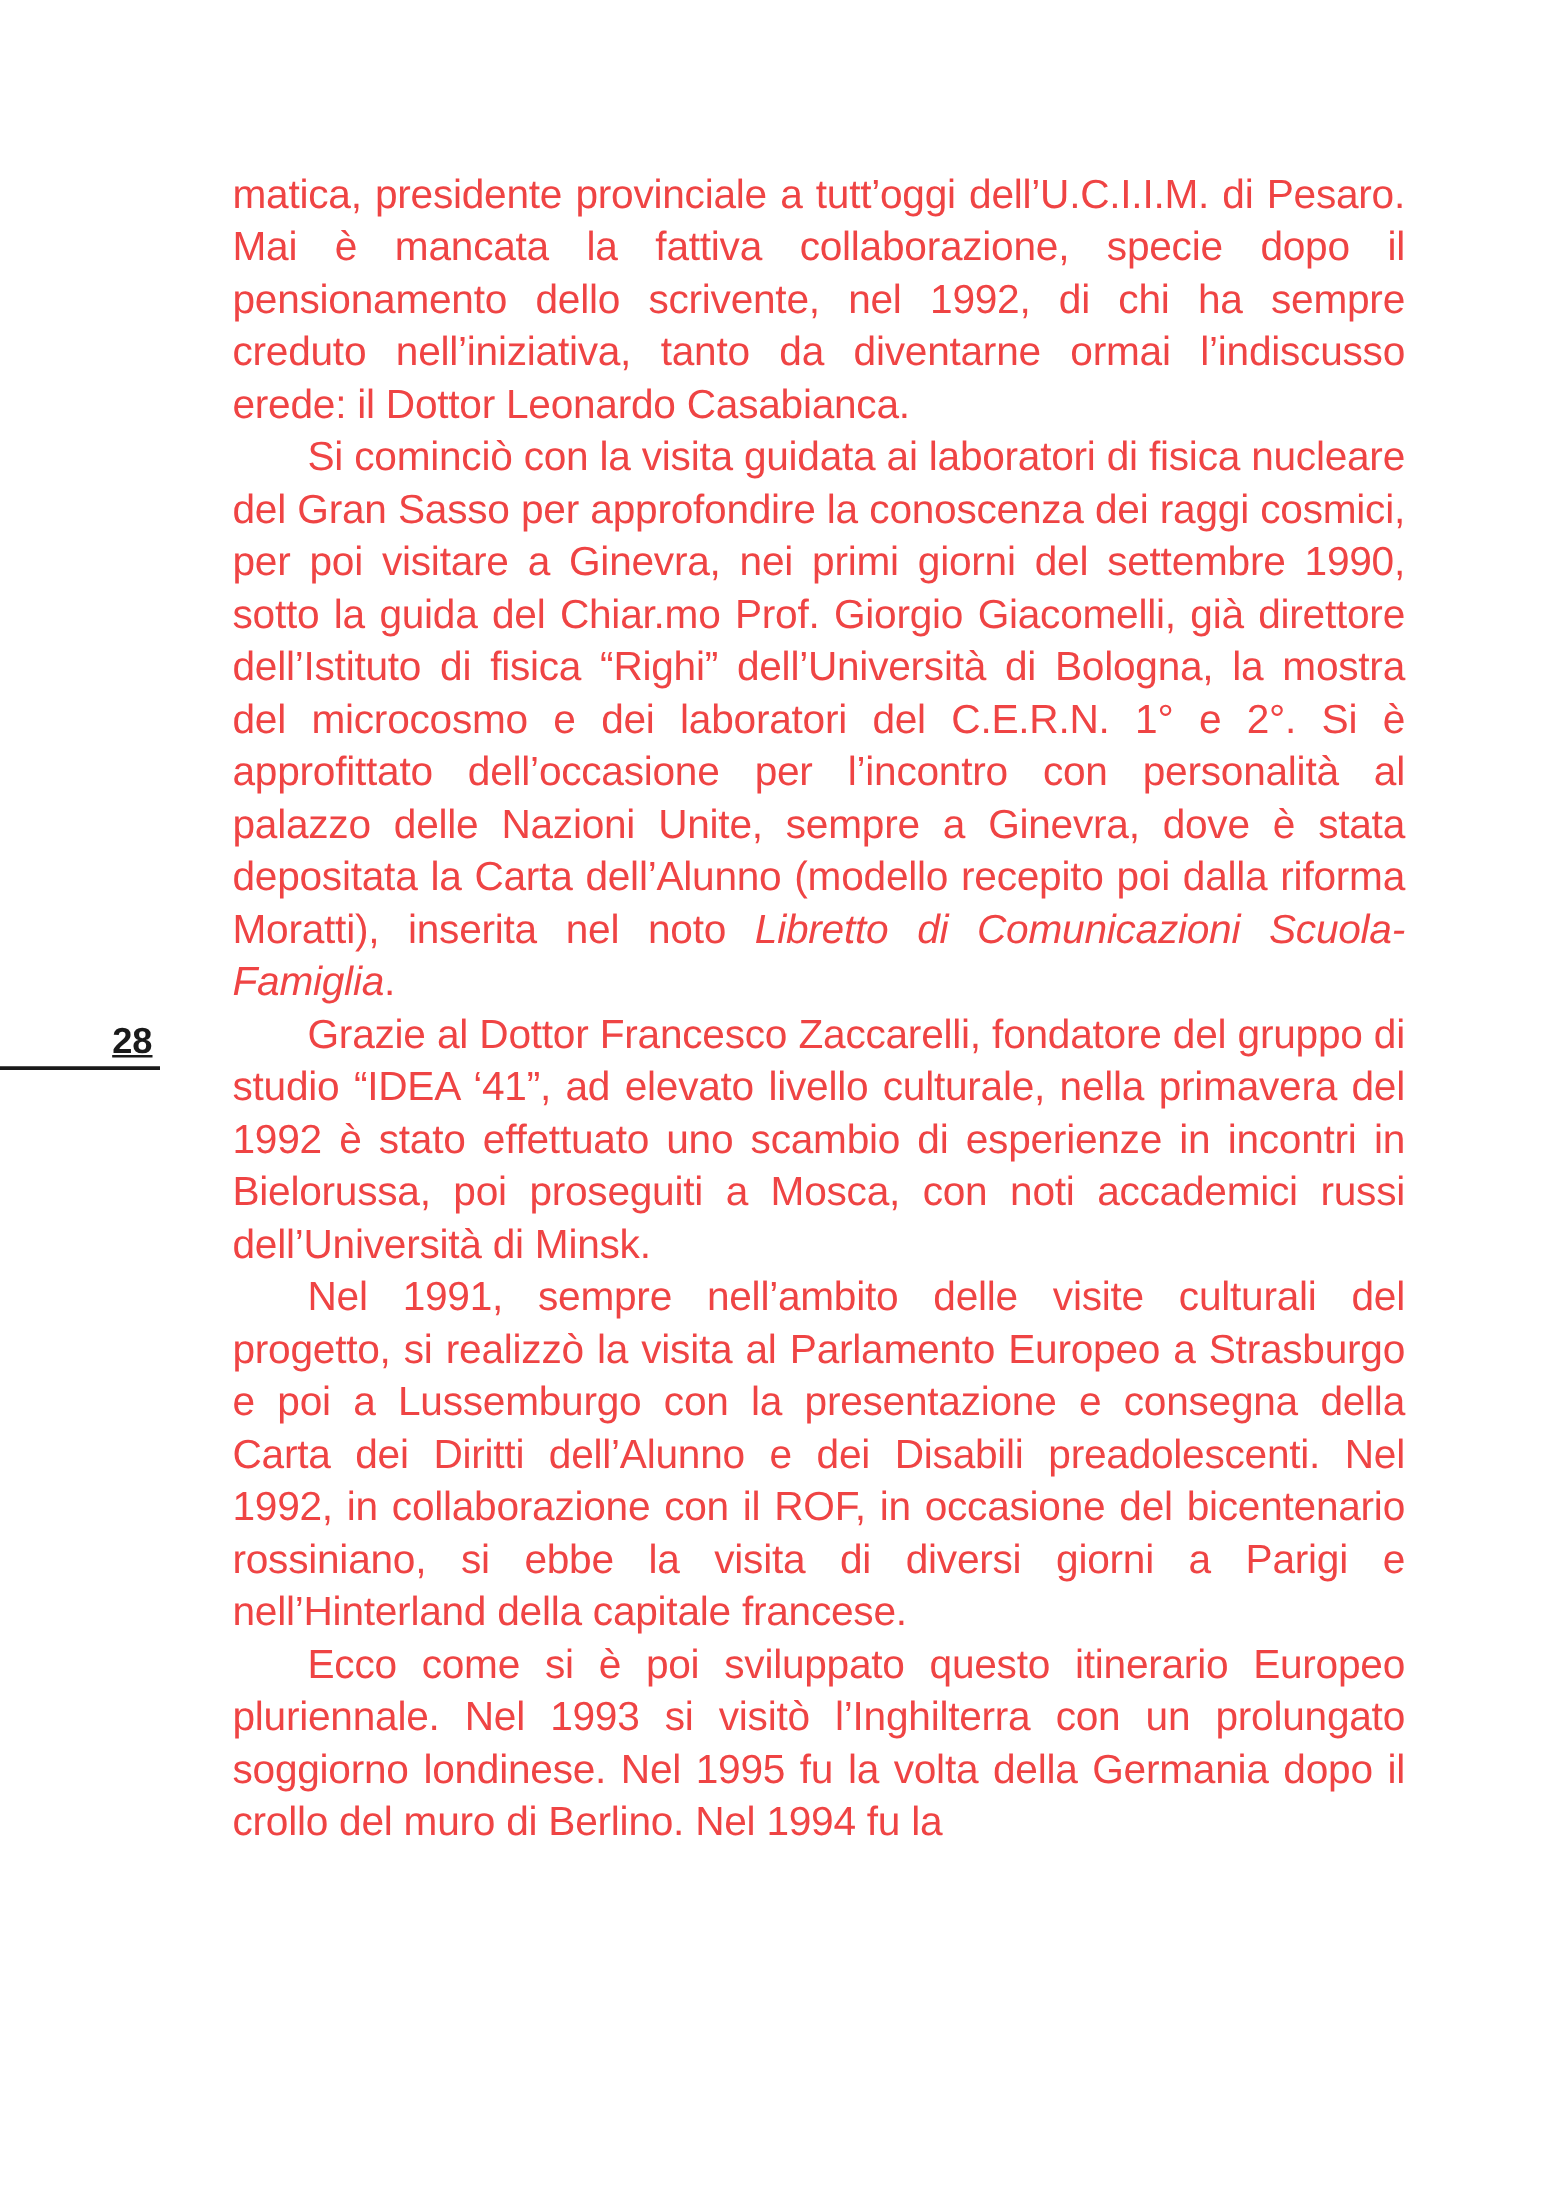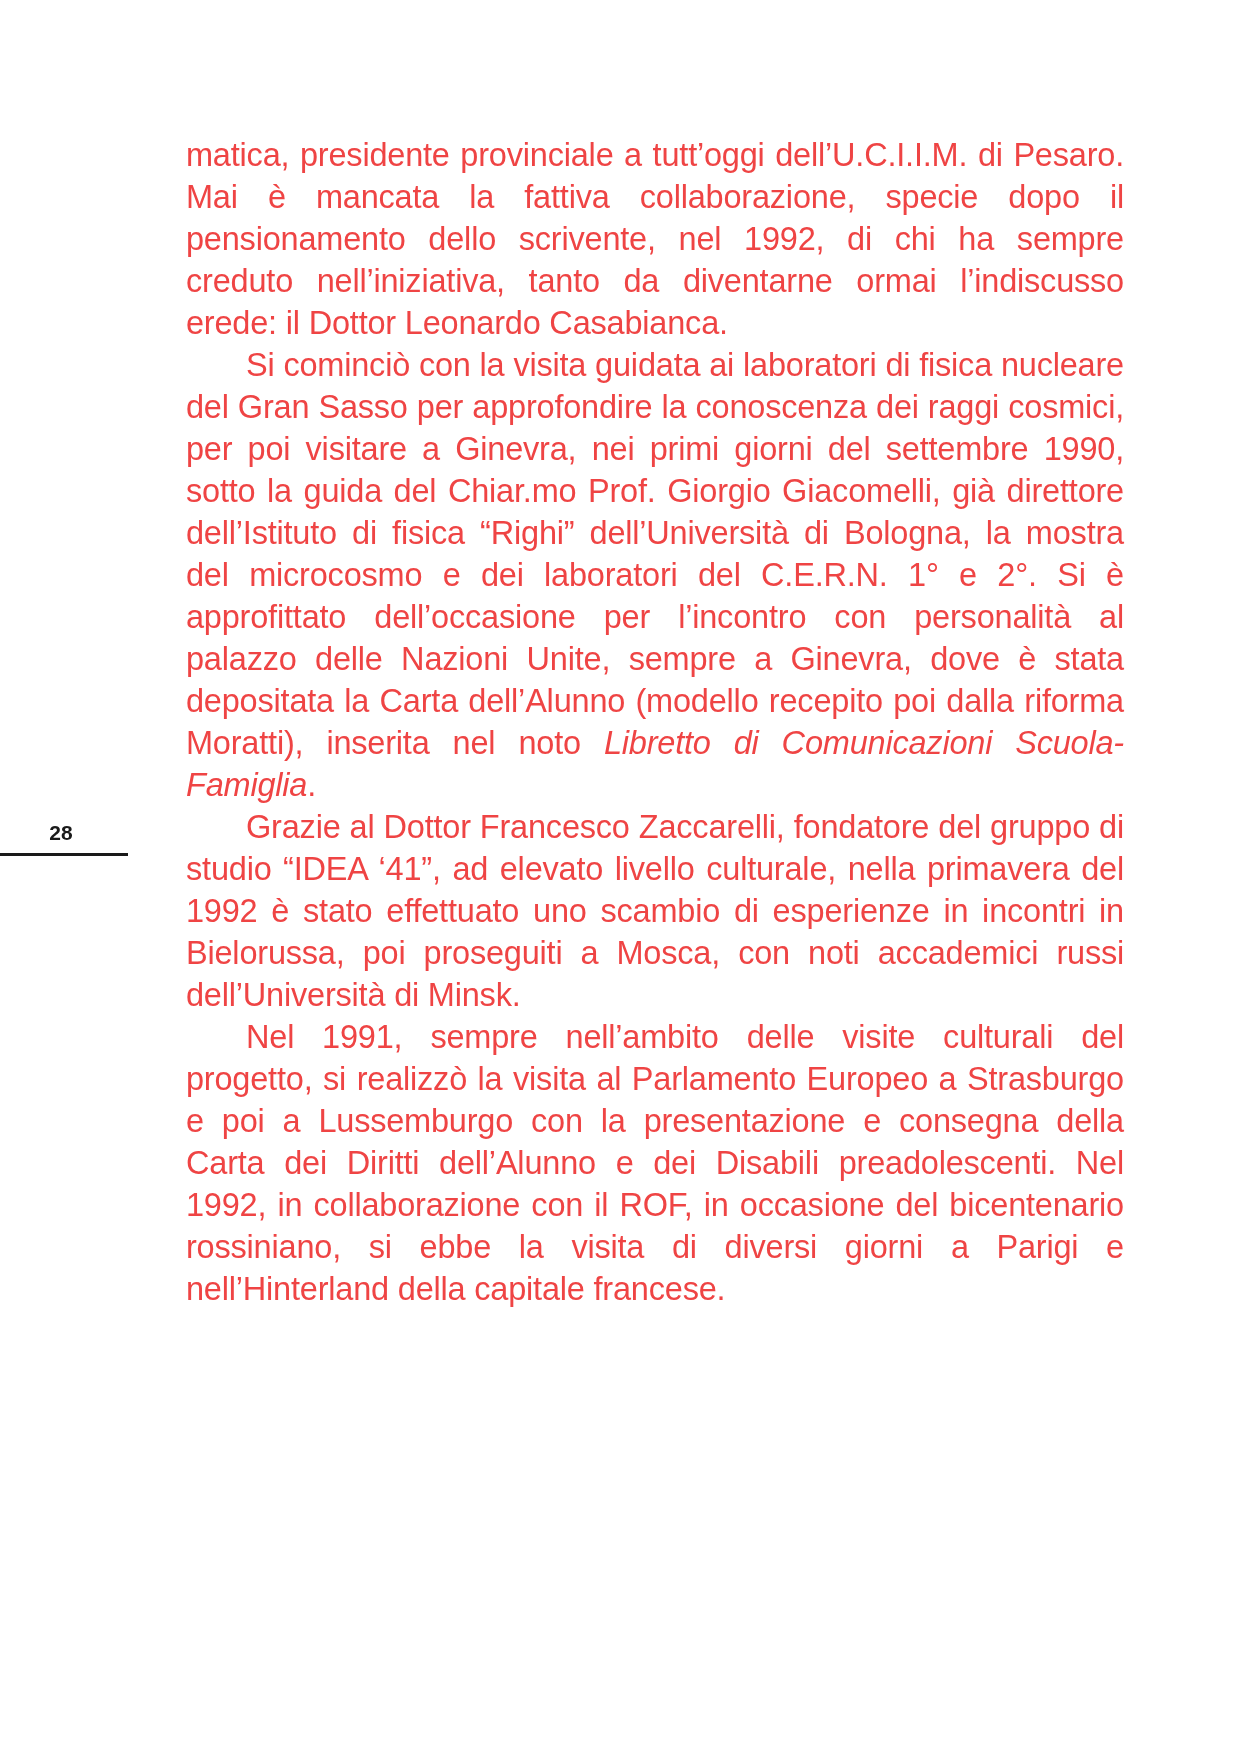--- a/index.html
+++ b/index.html
@@ -44,25 +44,26 @@
     font-style: italic;
   }
   .margin-marker {
     position: absolute;
     left: 0;
     top: 816px;
     width: 128px;
   }
   .page-number {
     font-weight: bold;
-    font-size: 21px;
+    font-size: 29px;
     line-height: 34px;
     color: #1a1a1a;
-    text-align: center;
+    text-align: right;
     padding-right: 6px;
+    text-decoration: underline;
   }
   .margin-rule {
     margin-top: 3px;
     height: 3px;
     width: 128px;
     background: #1a1a1a;
   }
 </style>
 </head>
 <body>
@@ -71,20 +72,21 @@
 
   <div class="text-block">
     <p><span>matica, presidente provinciale a tutt’oggi dell’U.C.I.I.M. di Pesaro. Mai è mancata la fattiva collaborazione, specie dopo il pensionamento dello scrivente, nel 1992, di chi ha sempre creduto nell’iniziativa, tanto da diventarne ormai l’indiscusso erede: il Dottor Leonardo Casabianca.</span></p>
 
     <p class="indent"><span>Si cominciò con la visita guidata ai laboratori di fisica nucleare del Gran Sasso per approfondire la conoscenza dei raggi cosmici, per poi visitare a Ginevra, nei primi giorni del settembre 1990, sotto la guida del Chiar.mo Prof. Giorgio Giacomelli, già direttore dell’Istituto di fisica “Righi” dell’Università di Bologna, la mostra del microcosmo e dei laboratori del C.E.R.N. 1° e 2°. Si è approfittato dell’occasione per l’incontro con personalità al palazzo delle Nazioni Unite, sempre a Ginevra, dove è stata depositata la Carta dell’Alunno (modello recepito poi dalla riforma Moratti), inserita nel noto </span><span class="italic">Libretto di Comunicazioni Scuola-Famiglia</span><span>.</span></p>
 
     <p class="indent"><span>Grazie al Dottor Francesco Zaccarelli, fondatore del gruppo di studio “IDEA ‘41”, ad elevato livello culturale, nella primavera del 1992 è stato effettuato uno scambio di esperienze in incontri in Bielorussa, poi proseguiti a Mosca, con noti accademici russi dell’Università di Minsk.</span></p>
 
     <p class="indent"><span>Nel 1991, sempre nell’ambito delle visite culturali del progetto, si realizzò la visita al Parlamento Europeo a Strasburgo e poi a Lussemburgo con la presentazione e consegna della Carta dei Diritti dell’Alunno e dei Disabili preadolescenti. Nel 1992, in collaborazione con il ROF, in occasione del bicentenario rossiniano, si ebbe la visita di diversi giorni a Parigi e nell’Hinterland della capitale francese.</span></p>
 
+    <p class="indent"><span>Ecco come si è poi sviluppato questo itinerario Europeo pluriennale. Nel 1993 si visitò l’Inghilterra con un prolungato soggiorno londinese. Nel 1995 fu la volta della Germania dopo il crollo del muro di Berlino. Nel 1994 fu la</span></p>
   </div>
 
   <div class="margin-marker">
     <div class="page-number">28</div>
     <div class="margin-rule"></div>
   </div>
 
 </div>
 
 </body></html>

